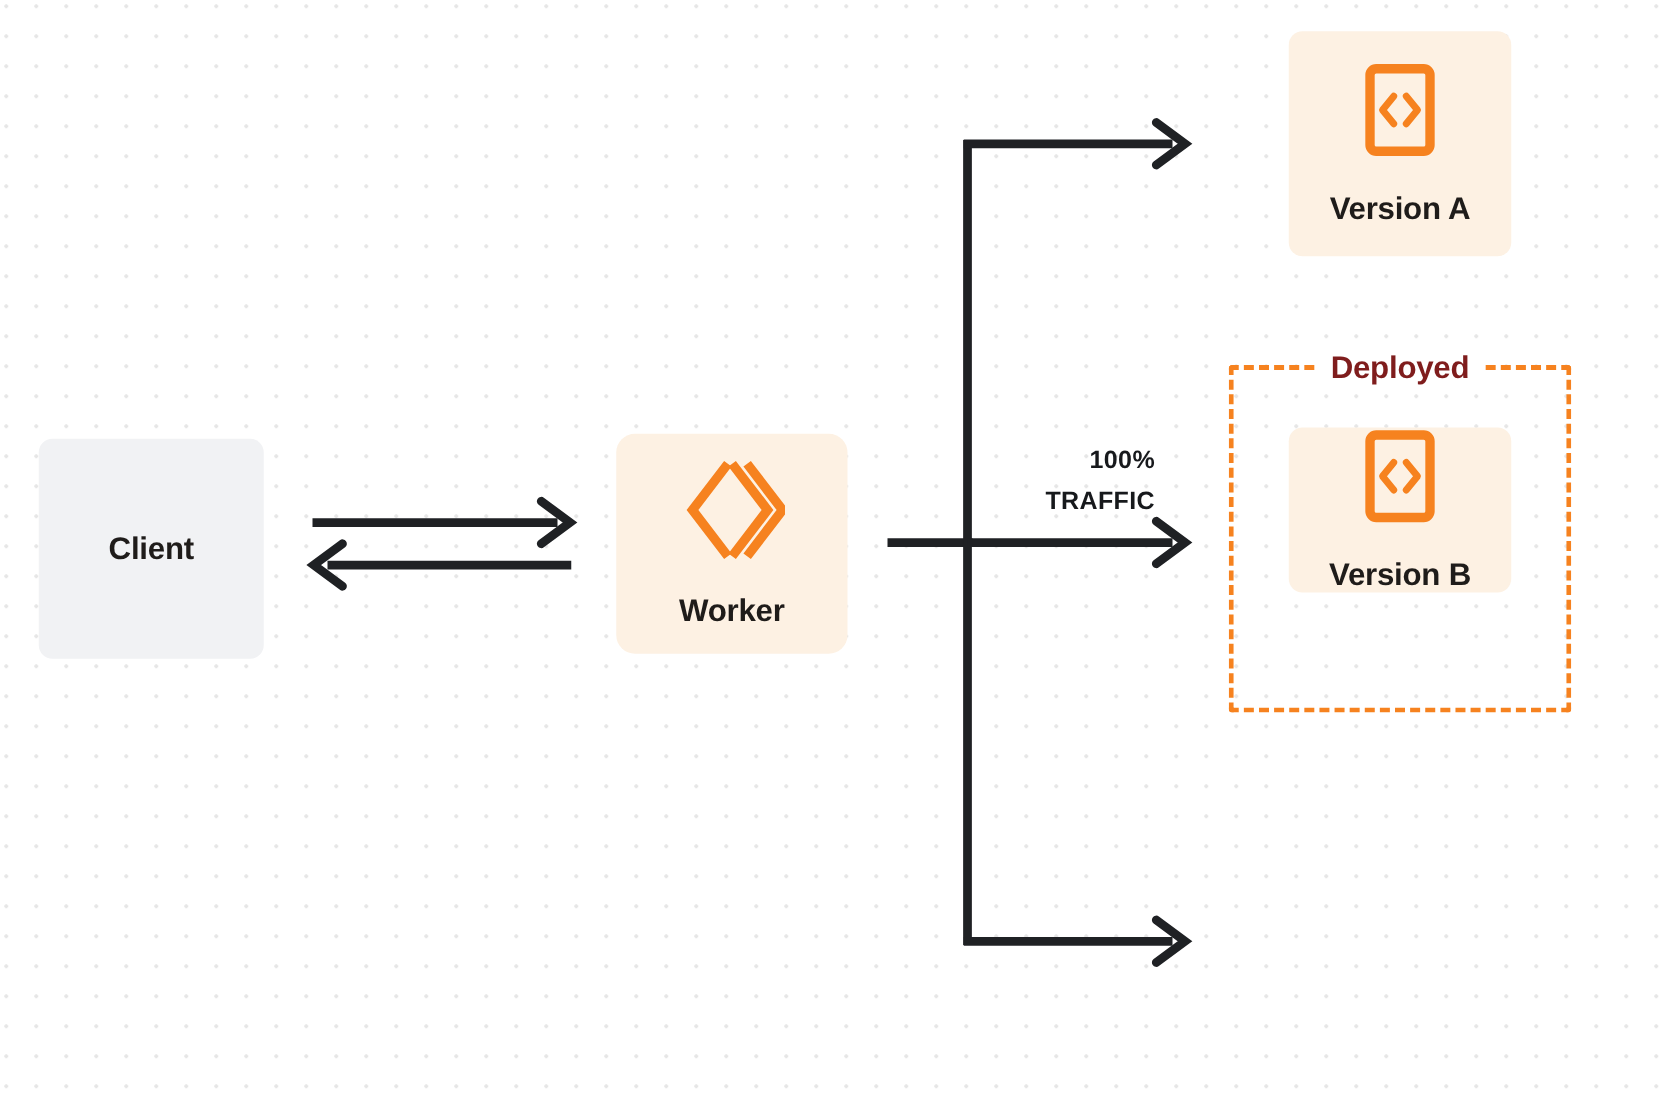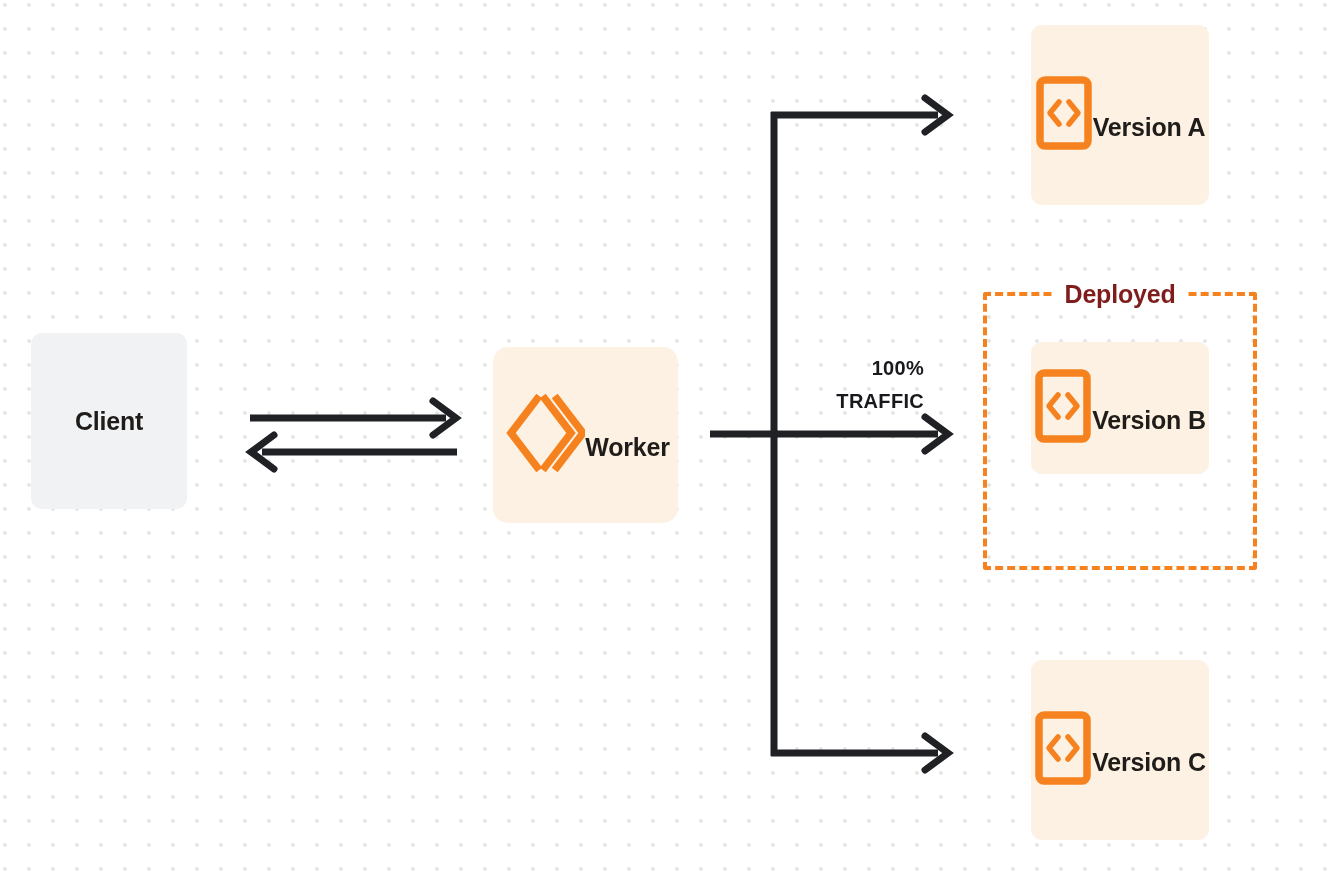--- a/index.html
+++ b/index.html
@@ -18,21 +18,21 @@
     overflow: hidden;
     font-family: "Liberation Sans", sans-serif;
     -webkit-font-smoothing: antialiased;
   }
 
   
   .node {
     position: absolute;
     border-radius: 11px;
     display: flex;
-    flex-direction: row;
+    flex-direction: column;
     align-items: center;
     justify-content: center;
     box-sizing: border-box;
   }
   .node-client {
     background: #f1f2f4;
   }
   .node-cream {
     background: #fdf1e3;
   }
@@ -129,21 +129,21 @@
       <line x1="771" y1="753" x2="938" y2="753" stroke="#1f2124" stroke-width="7" stroke-linecap="butt"></line>
       <polyline points="925,736 948,753 925,770" fill="none" stroke="#1f2124" stroke-width="7" stroke-linecap="round" stroke-linejoin="miter"></polyline>
     </g>
   </svg>
 
   <div class="traffic-label" style="left:790px; top:352px; width:134px;">
     <span>100%</span>
     <span>TRAFFIC</span>
   </div>
 
-  <div class="node node-client" style="left:31px; top:333px; width:156px; height:176px;">
+  <div class="node node-client" style="left:31px; top:351px; width:180px; height:176px;">
     <span class="node-label">Client</span>
   </div>
 
   <div class="node node-cream" style="left:493px; top:347px; width:185px; height:176px;border-radius:15px;">
     <span class="node-icon">
       <svg width="84" height="80" viewBox="0 0 84 80" xmlns="http://www.w3.org/2000/svg">
         <g fill="none" stroke="#f6821f" stroke-width="7.5" stroke-linecap="square" stroke-linejoin="miter">
           <polyline points="36,6 10,40 36,74"></polyline>
           <polyline points="44,6 70,40 44,74"></polyline>
           <polyline points="56,6 82,40 56,74"></polyline>
@@ -172,24 +172,14 @@
     <span class="node-icon">
       <svg width="58" height="76" viewBox="0 0 58 76" xmlns="http://www.w3.org/2000/svg">
         <rect x="5" y="5" width="48" height="66" rx="5" ry="5" fill="none" stroke="#f6821f" stroke-width="7.5"></rect>
         <polyline points="24,27 15,38 24,49" fill="none" stroke="#f6821f" stroke-width="5.5" stroke-linecap="round" stroke-linejoin="round"></polyline>
         <polyline points="34,27 43,38 34,49" fill="none" stroke="#f6821f" stroke-width="5.5" stroke-linecap="round" stroke-linejoin="round"></polyline>
       </svg>
     </span>
     <span class="node-label" style="margin-top:24px;">Version B</span>
   </div>
 
-  <div class="node node-cream" style="left:1031px; top:660px; width:178px; height:180px;">
-    <span class="node-icon">
-      <svg width="58" height="76" viewBox="0 0 58 76" xmlns="http://www.w3.org/2000/svg">
-        <rect x="5" y="5" width="48" height="66" rx="5" ry="5" fill="none" stroke="#f6821f" stroke-width="7.5"></rect>
-        <polyline points="24,27 15,38 24,49" fill="none" stroke="#f6821f" stroke-width="5.5" stroke-linecap="round" stroke-linejoin="round"></polyline>
-        <polyline points="34,27 43,38 34,49" fill="none" stroke="#f6821f" stroke-width="5.5" stroke-linecap="round" stroke-linejoin="round"></polyline>
-      </svg>
-    </span>
-    <span class="node-label" style="margin-top:24px;">Version C</span>
-  </div>
 
 </div>
 
 </body></html>

